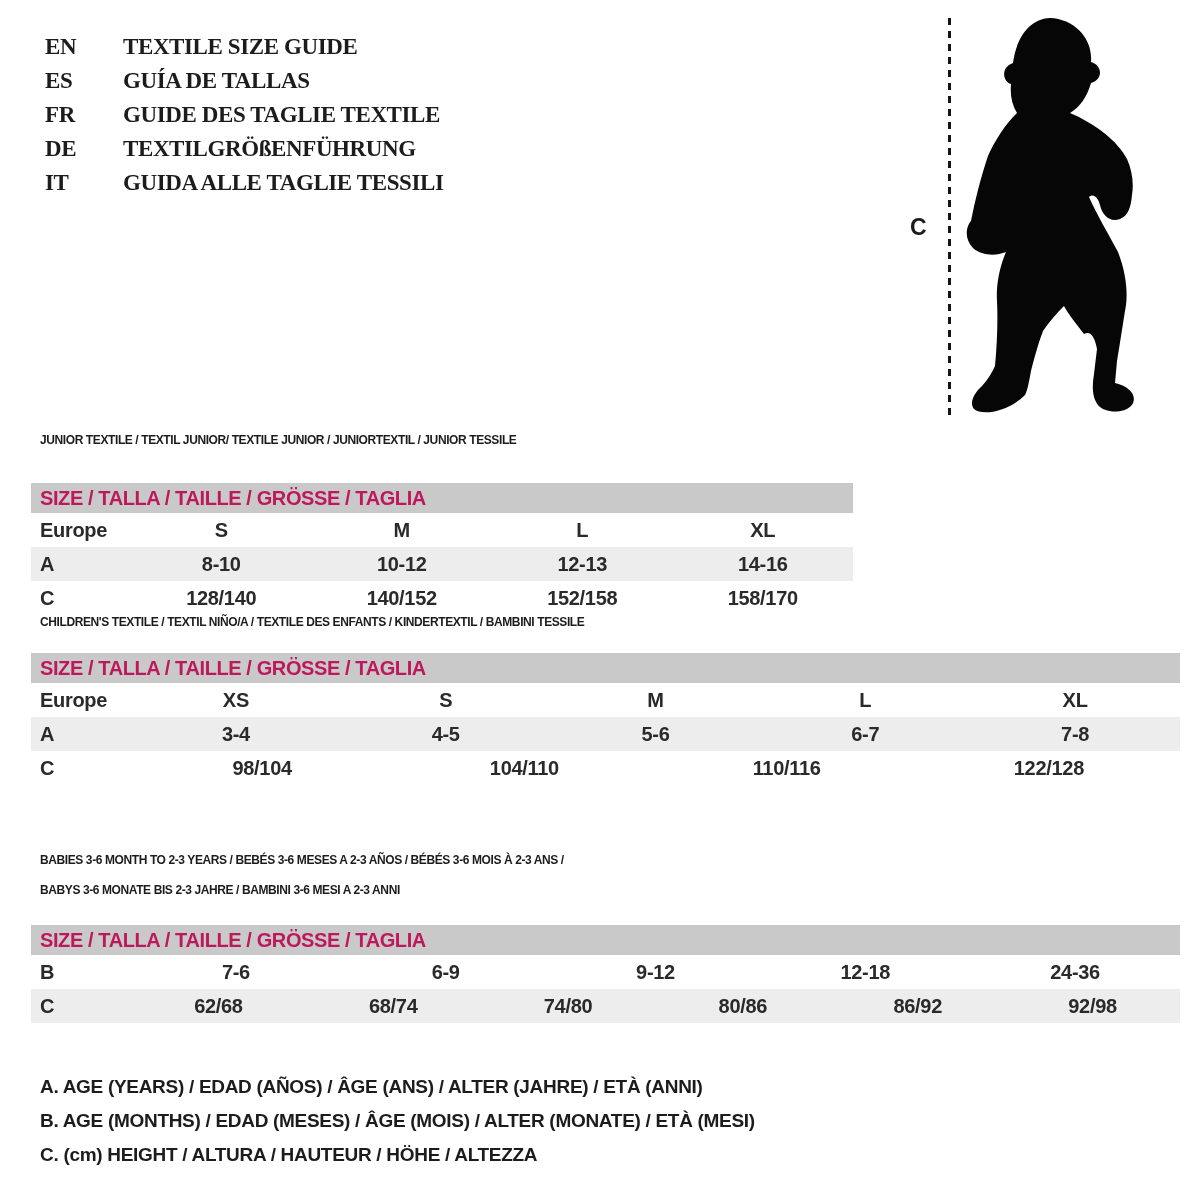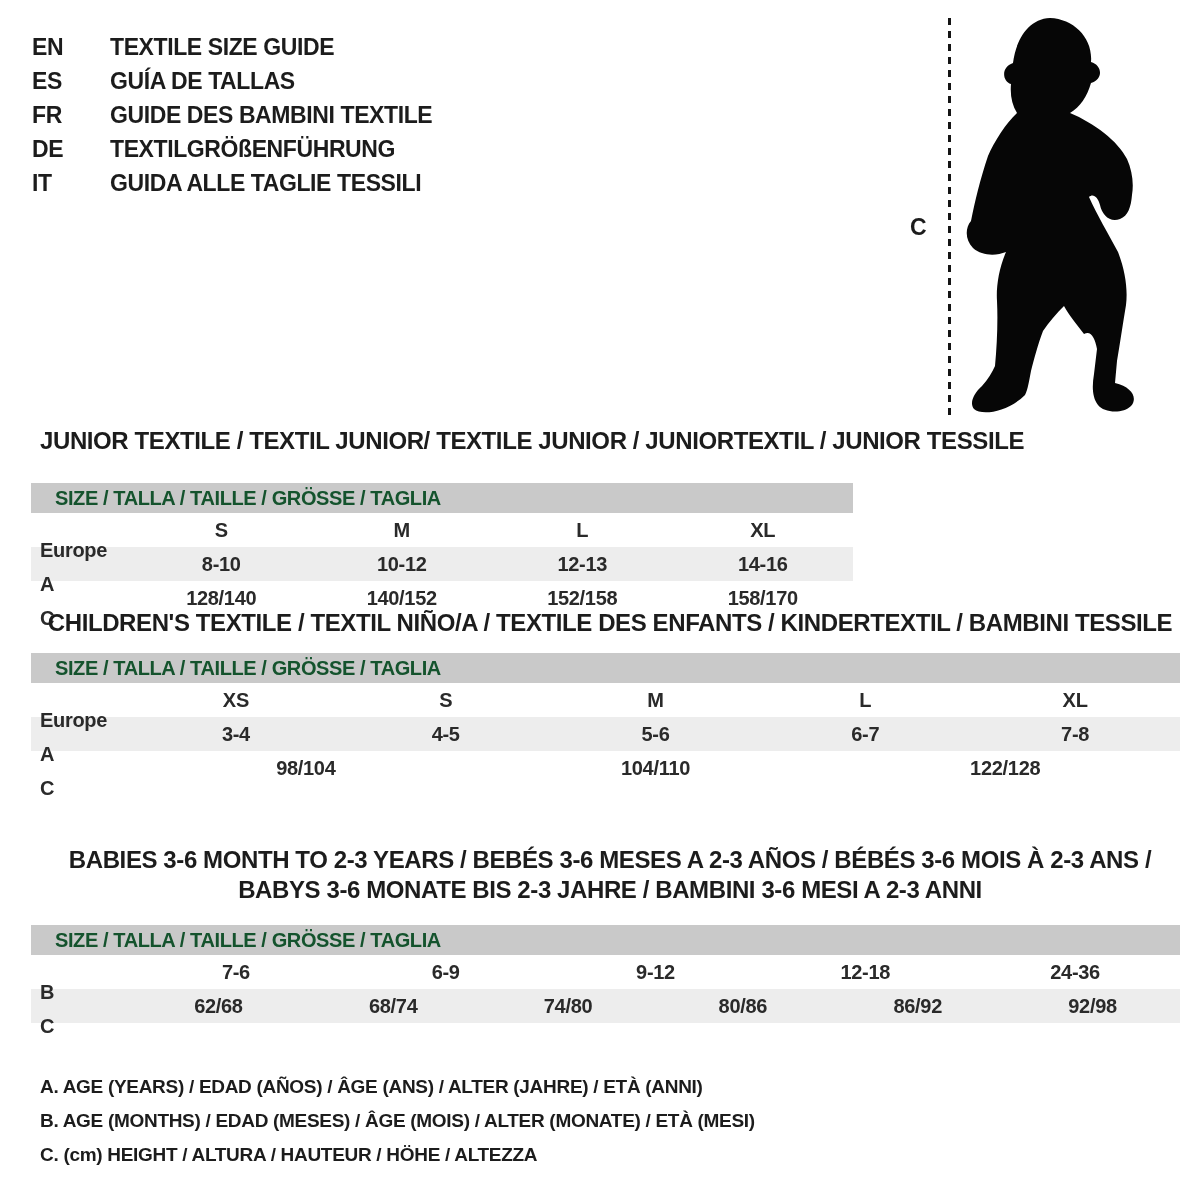--- a/index.html
+++ b/index.html
@@ -8,50 +8,50 @@
     width: 1200px;
     height: 1200px;
     background: #ffffff;
     font-family: "Liberation Sans", sans-serif;
     font-weight: 700;
     color: #1c1c1c;
     overflow: hidden;
   }
 
   
-  .lang-header { position: absolute; top: 30px; left: 32px; }
+  .lang-header { position: absolute; top: 30px; left: 45px; font-family: Liberation Serif, serif; }
   .lang-row { display: flex; line-height: 34px; font-size: 23px; letter-spacing: -0.4px; white-space: nowrap; }
   .lang-code { width: 78px; flex: 0 0 78px; }
 
   
   .baby-svg { position: absolute; left: 880px; top: 0; width: 320px; height: 430px; }
   .measure-line {
     position: absolute; left: 948px; top: 18px; width: 3px; height: 397px;
     background: repeating-linear-gradient(to bottom, #141414 0px, #141414 7px, transparent 7px, transparent 13px);
   }
   .measure-label { position: absolute; left: 910px; top: 214px; font-size: 23px; }
 
   
   .section { position: absolute; left: 31px; }
   .sec0 { top: 428px; width: 822px; }
   .sec1 { top: 610px; width: 1149px; }
   .sec2 { top: 845px; width: 1149px; }
-  .section-title { font-size: 24px; line-height: 25px; padding-left: 9px; letter-spacing: -0.4px; white-space: nowrap; text-align: center; }
+  .section-title { font-size: 12px; line-height: 25px; padding-left: 9px; letter-spacing: -0.4px; white-space: nowrap; }
   .sec2 .section-title { line-height: 30px; }
   .tbl { width: 100%; }
   .t0 { margin-top: 30px; }
   .t1 { margin-top: 18px; }
   .t2 { margin-top: 20px; }
   .hdr-bar {
-    height: 30px; line-height: 30px; background: #c9c9c9; color: #14532d;
-    font-size: 20px; padding-left: 24px; letter-spacing: -0.4px; box-sizing: border-box;
+    height: 30px; line-height: 30px; background: #c9c9c9; color: #be185d;
+    font-size: 20px; padding-left: 9px; letter-spacing: -0.4px; box-sizing: border-box;
   }
   .row { display: flex; height: 34px; line-height: 34px; font-size: 20px; letter-spacing: -0.3px; color: #2a2a2a; }
   .row.shaded { background: #ededed; }
-  .cell-label { width: 100px; flex: 0 0 100px; padding-left: 9px; box-sizing: border-box; margin-top: 20px; }
+  .cell-label { width: 100px; flex: 0 0 100px; padding-left: 9px; box-sizing: border-box; }
   .cell-val { flex: 1; text-align: center; }
 
   
   .legend { position: absolute; left: 40px; top: 1070px; }
   .legend-line { font-size: 19px; line-height: 34px; letter-spacing: -0.3px; white-space: nowrap; }
 </style>
 </head>
 <body>
 
 <div class="canvas">
@@ -60,21 +60,21 @@
       <div class="lang-row">
         <span class="lang-code">EN</span>
         <span class="lang-title">TEXTILE SIZE GUIDE</span>
       </div>
       <div class="lang-row">
         <span class="lang-code">ES</span>
         <span class="lang-title">GUÍA DE TALLAS</span>
       </div>
       <div class="lang-row">
         <span class="lang-code">FR</span>
-        <span class="lang-title">GUIDE DES BAMBINI TEXTILE</span>
+        <span class="lang-title">GUIDE DES TAGLIE TEXTILE</span>
       </div>
       <div class="lang-row">
         <span class="lang-code">DE</span>
         <span class="lang-title">TEXTILGRÖßENFÜHRUNG</span>
       </div>
       <div class="lang-row">
         <span class="lang-code">IT</span>
         <span class="lang-title">GUIDA ALLE TAGLIE TESSILI</span>
       </div>
     </div>
@@ -170,20 +170,21 @@
             <div class="cell-val">3-4</div>
             <div class="cell-val">4-5</div>
             <div class="cell-val">5-6</div>
             <div class="cell-val">6-7</div>
             <div class="cell-val">7-8</div>
           </div>
           <div class="row">
             <div class="cell-label">C</div>
             <div class="cell-val">98/104</div>
             <div class="cell-val">104/110</div>
+            <div class="cell-val">110/116</div>
             <div class="cell-val">122/128</div>
           </div>
         </div>
       </section>
       <section class="section sec2">
         <div class="titles">
           <div class="section-title">BABIES 3-6 MONTH TO 2-3 YEARS / BEBÉS 3-6 MESES A 2-3 AÑOS / BÉBÉS 3-6 MOIS À 2-3 ANS /</div>
           <div class="section-title">BABYS 3-6 MONATE BIS 2-3 JAHRE / BAMBINI 3-6 MESI A 2-3 ANNI</div>
         </div>
         <div class="tbl t2">

